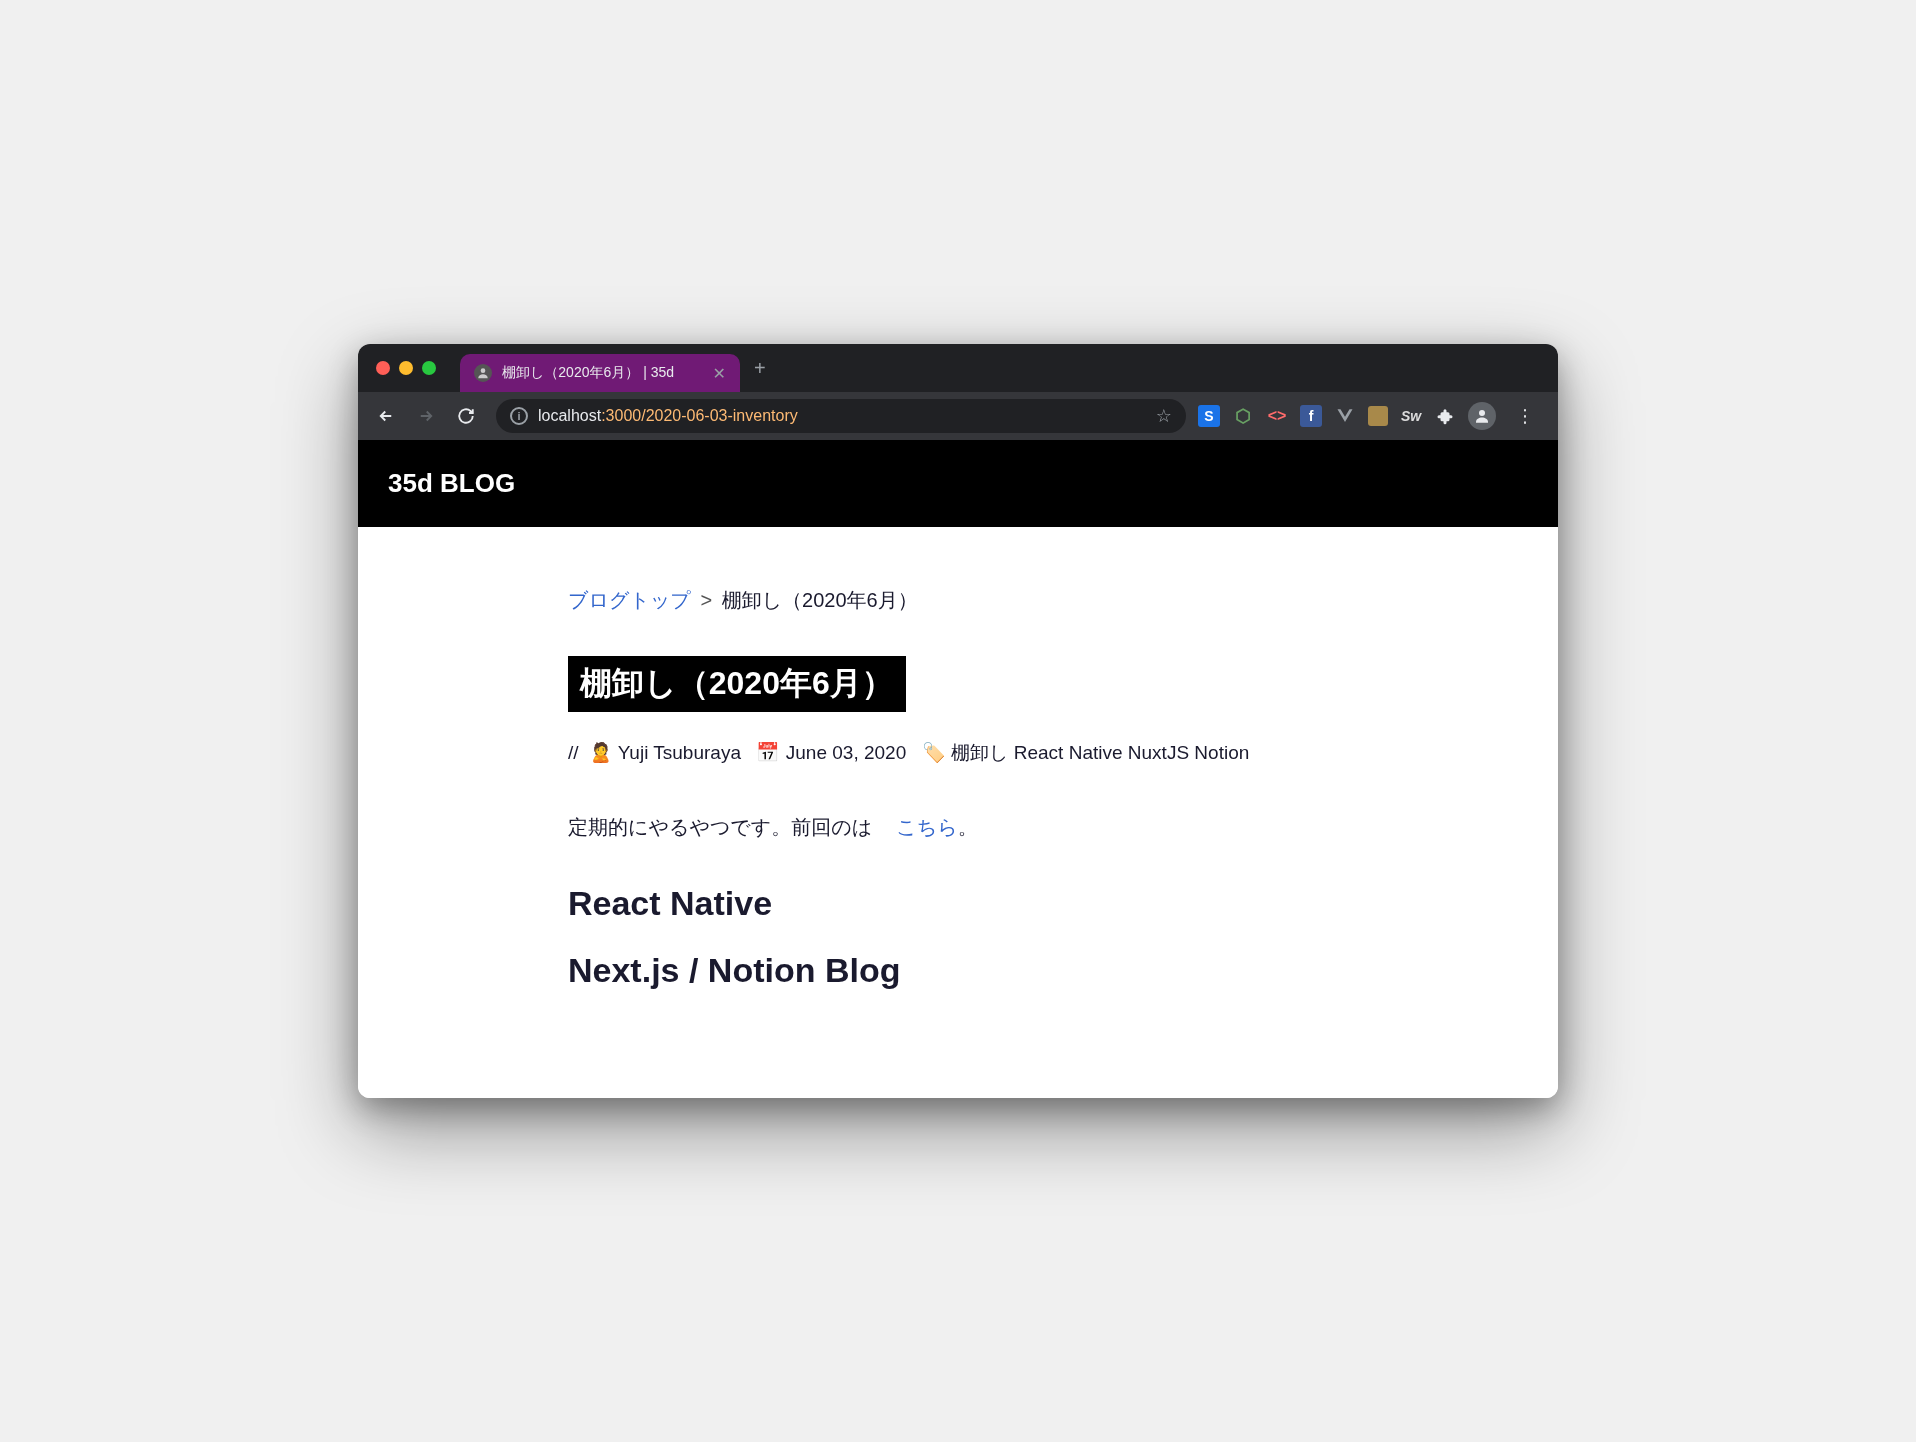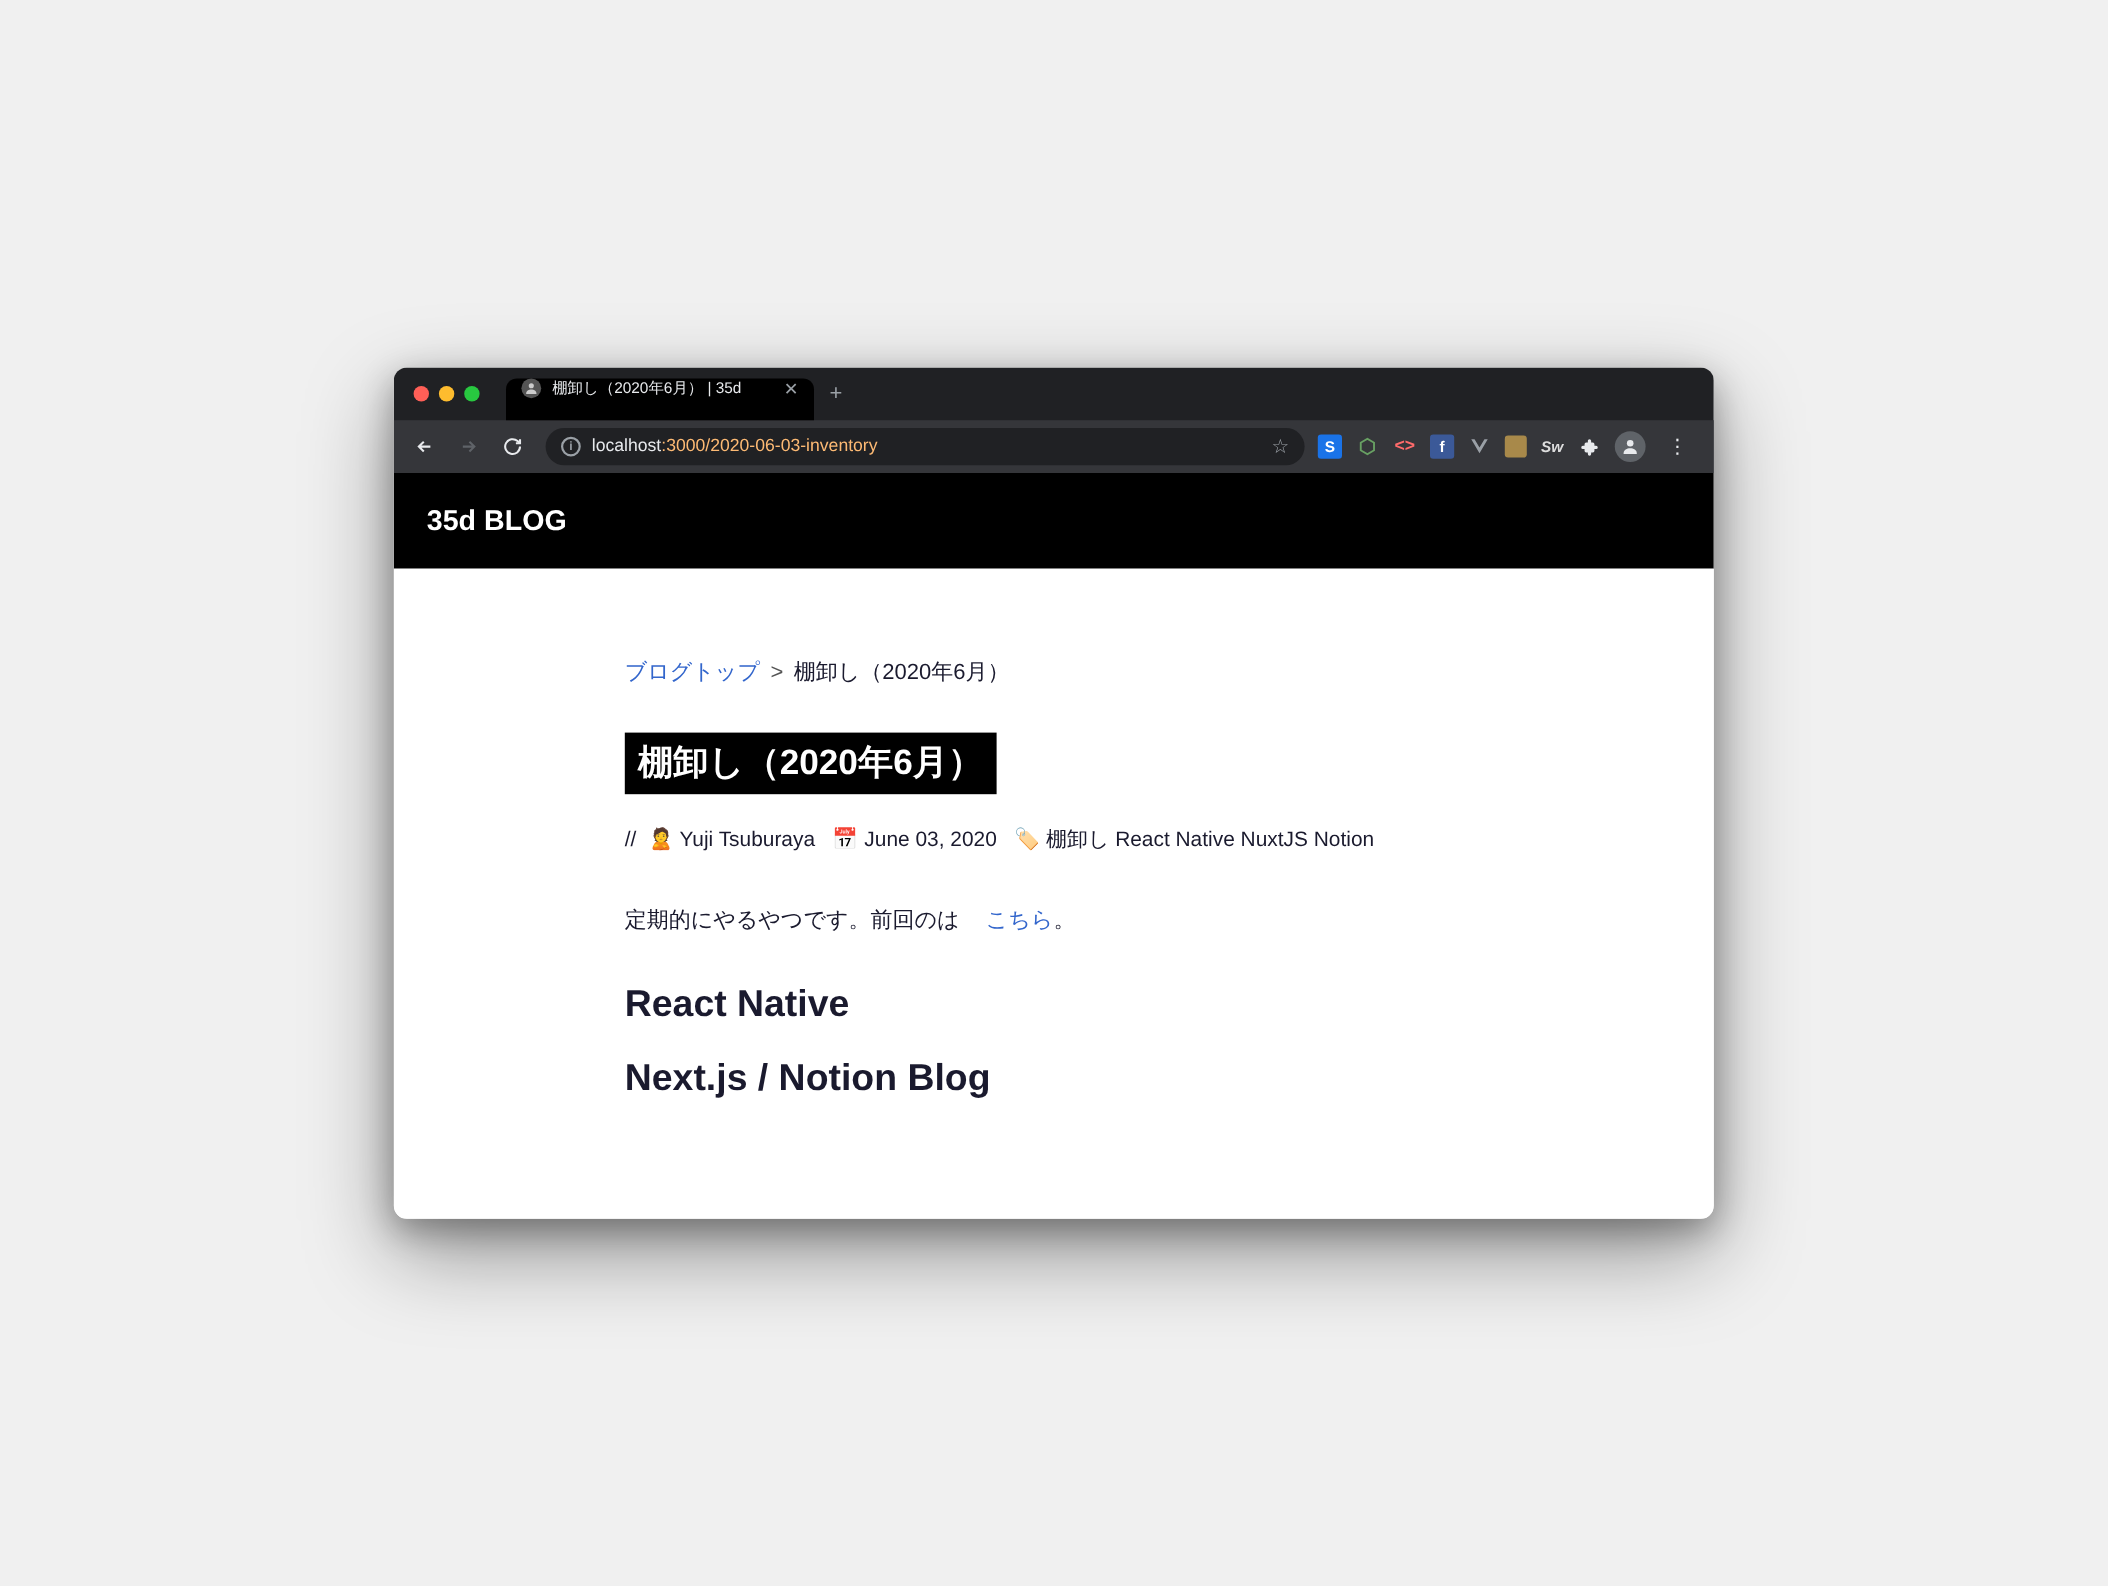--- a/index.html
+++ b/index.html
@@ -41,22 +41,22 @@
     .traffic-light {
       width: 14px;
       height: 14px;
       border-radius: 50%;
     }
     .tl-red { background: #ff5f57; }
     .tl-yellow { background: #febc2e; }
     .tl-green { background: #28c840; }
     .tab {
       display: flex;
-      align-items: flex-start;
-      background: #000000;
+      align-items: center;
+      background: #701a75;
       height: 38px;
       padding: 0 14px;
       border-radius: 10px 10px 0 0;
       margin-top: 10px;
       font-size: 14px;
       color: #e8eaed;
       gap: 10px;
       min-width: 280px;
     }
     .tab-favicon {
@@ -178,21 +178,21 @@
     }
     .site-header {
       background: #000;
       color: #fff;
       padding: 28px 30px;
       font-size: 26px;
       font-weight: 600;
     }
     .content {
       background: #fff;
-      padding: 80px 0 80px;
+      padding: 60px 0 80px;
       color: #1a1a2e;
     }
     .container {
       max-width: 820px;
       margin: 0 auto;
       padding: 0 20px;
     }
     .breadcrumb {
       font-size: 20px;
       margin-bottom: 42px;

